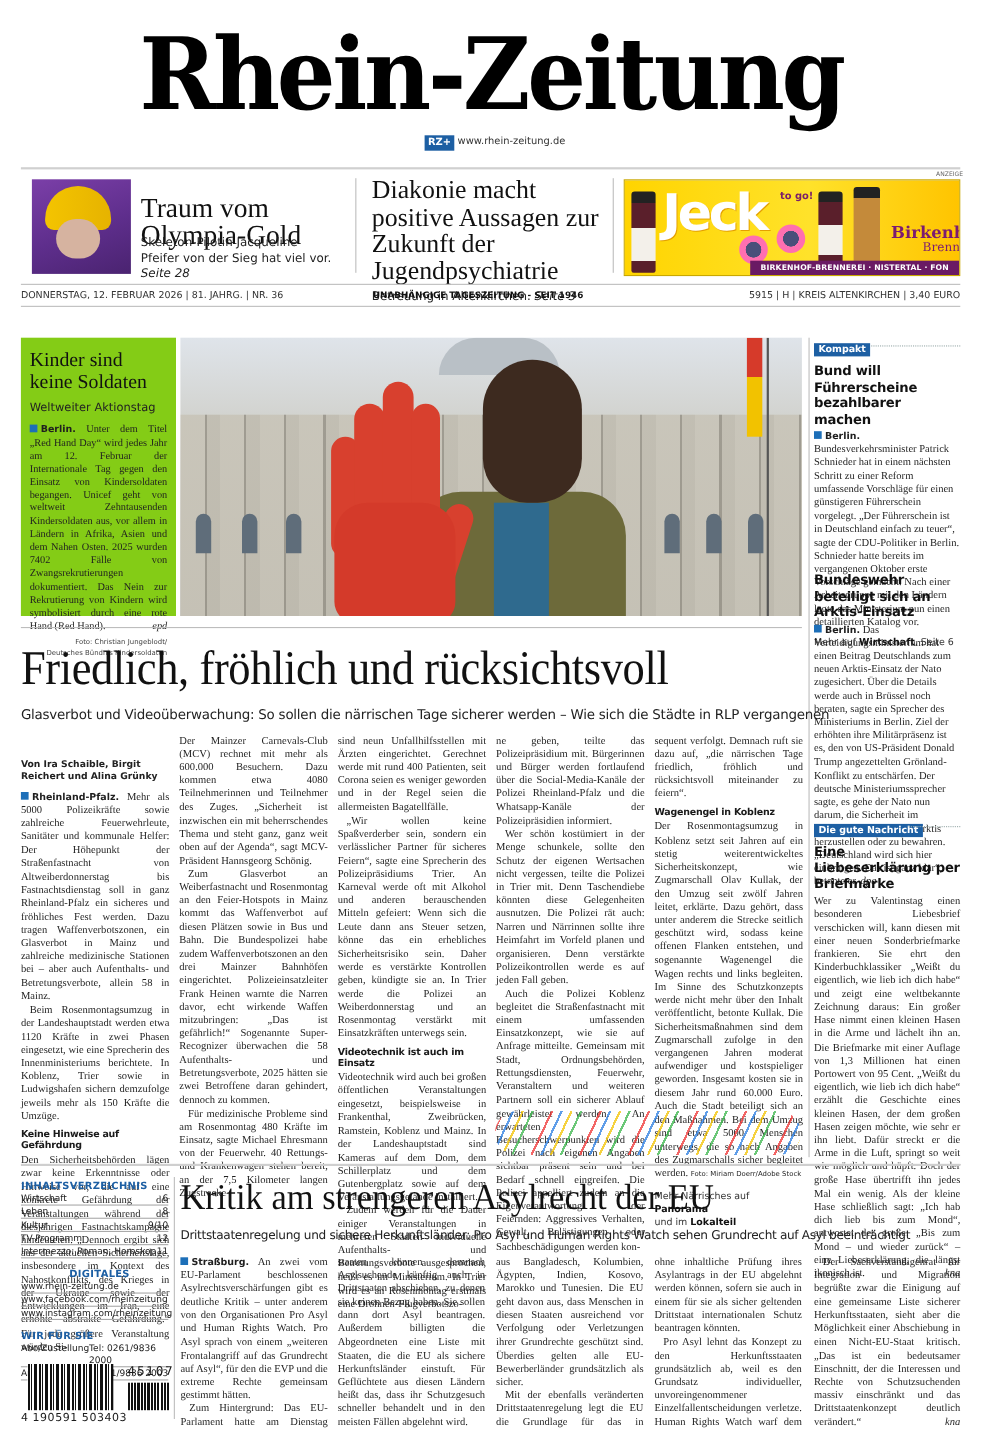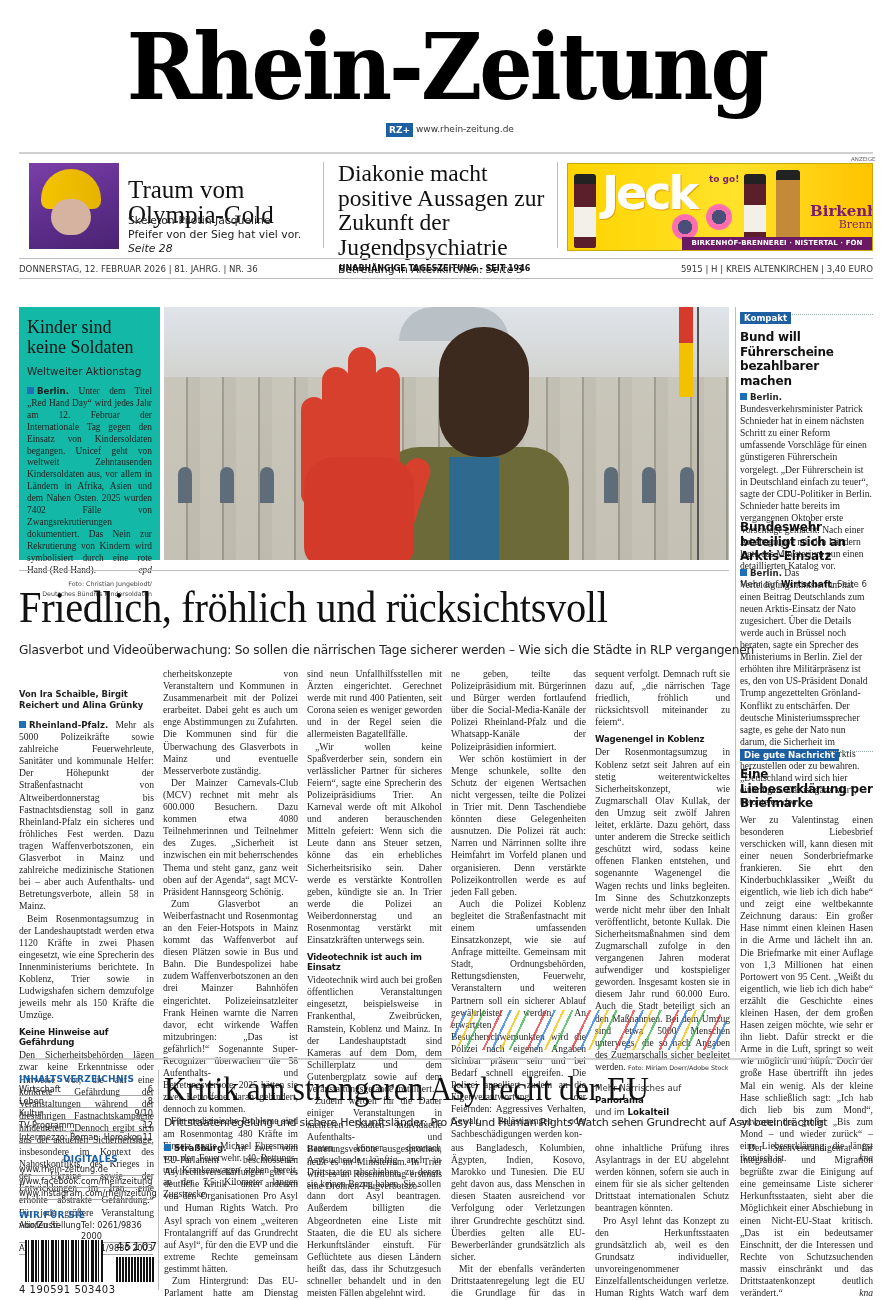--- a/index.html
+++ b/index.html
@@ -46,21 +46,21 @@
   #hero .dome { position: absolute; left: 235px; top: 0; width: 110px; height: 34px; border-radius: 55px 55px 0 0; background: #b9c0c6; }
   #hero .person { position: absolute; left: 215px; top: 10px; width: 170px; height: 250px; }
   #hero .head { position: absolute; left: 60px; top: 10px; width: 90px; height: 130px; border-radius: 45px 45px 40px 40px; background: #3d2a1f; }
   #hero .coat { position: absolute; left: 0px; top: 130px; width: 190px; height: 140px; border-radius: 40px 40px 0 0; background: #6d6a3a; }
   #hero .shirt { position: absolute; left: 70px; top: 140px; width: 50px; height: 110px; background: #2f6a8e; }
   #hero .finger { position: absolute; background: #d8402e; border-radius: 14px; }
   #hero .flag { position: absolute; right: 36px; top: 0; width: 14px; height: 90px; background: linear-gradient(180deg,#d63a2a 0 40%,#f2c200 40% 100%); }
   #hero .pole { position: absolute; right: 30px; top: 0; width: 2px; height: 253px; background: #555; }
 
   
-  #kinder { left: 19px; top: 307px; width: 141px; height: 253px; background: #14b8a6; padding: 10px 8px 0 8px; }
+  #kinder { left: 19px; top: 307px; width: 141px; height: 253px; background: #84cc16; padding: 10px 8px 0 8px; }
   #kinder h2 { font-family: "Liberation Serif", serif; font-weight: normal; font-size: 18px; line-height: 20px; color: #111; }
   #kinder .kicker { font-family: "DejaVu Sans", sans-serif; font-size: 10.4px; margin: 8px 0 9px; color: #222; }
   #kinder .credit { font-family: "DejaVu Sans", sans-serif; font-size: 6.3px; line-height: 10px; text-align: right; color: #444; margin-top: 2px; }
 
   
   .rc-label { display: inline-block; background: #1d5fa3; color: #fff; font-family: "DejaVu Sans", sans-serif; font-weight: bold; font-size: 8.6px; padding: 1px 4px; }
   .rc-dots { position: absolute; height: 0; border-top: 1px dotted #9aa; }
   .rc-h { font-family: "DejaVu Sans", sans-serif; font-weight: bold; font-size: 12px; line-height: 14.5px; color: #111; letter-spacing: -0.2px; }
   .rc-more { font-family: "DejaVu Sans", sans-serif; font-size: 8.6px; color: #333; }
   .rc-more b { font-weight: bold; color: #111; }
@@ -230,21 +230,20 @@
     <p>Beim Rosenmontagsumzug in der Landeshauptstadt werden etwa 1120 Kräfte in zwei Phasen eingesetzt, wie eine Sprecherin des Innenministeriums berichtete. In Koblenz, Trier sowie in Ludwigshafen sichern demzufolge jeweils mehr als 150 Kräfte die Umzüge.</p>
   </div>
   <div class="subhead">Keine Hinweise auf Gefährdung</div>
   <div class="body-text">
     <p>Den Sicherheitsbehörden lägen zwar keine Erkenntnisse oder Hinweise vor, die auf eine konkrete Gefährdung der Veranstaltungen während der diesjährigen Fastnachtskampagne hindeuteten. „Dennoch ergibt sich aus der aktuellen Sicherheitslage, insbesondere im Kontext des Nahostkonflikts, des Krieges in der Ukraine sowie der Entwicklungen im Iran, eine erhöhte abstrakte Gefährdung.“ Für jede größere Veranstaltung würden Si-</p>
   </div>
 </div>
 
 <div class="col" style="left:163px; top:668px; width:135px;">
   <div class="body-text">
-    <p>cherheitskonzepte von Veranstaltern und Kommunen in Zusammenarbeit mit der Polizei erarbeitet. Dabei geht es auch um enge Abstimmungen zu Zufahrten. Die Kommunen sind für die Überwachung des Glasverbots in Mainz und eventuelle Messerverbote zuständig.</p>
     <p>Der Mainzer Carnevals-Club (MCV) rechnet mit mehr als 600.000 Besuchern. Dazu kommen etwa 4080 Teilnehmerinnen und Teilnehmer des Zuges. „Sicherheit ist inzwischen ein mit beherrschendes Thema und steht ganz, ganz weit oben auf der Agenda“, sagt MCV-Präsident Hannsgeorg Schönig.</p>
     <p>Zum Glasverbot an Weiberfastnacht und Rosenmontag an den Feier-Hotspots in Mainz kommt das Waffenverbot auf diesen Plätzen sowie in Bus und Bahn. Die Bundespolizei habe zudem Waffenverbotszonen an den drei Mainzer Bahnhöfen eingerichtet. Polizeieinsatzleiter Frank Heinen warnte die Narren davor, echt wirkende Waffen mitzubringen: „Das ist gefährlich!“ Sogenannte Super-Recognizer überwachen die 58 Aufenthalts- und Betretungsverbote, 2025 hätten sie zwei Betroffene daran gehindert, dennoch zu kommen.</p>
     <p>Für medizinische Probleme sind am Rosenmontag 480 Kräfte im Einsatz, sagte Michael Ehresmann von der Feuerwehr. 40 Rettungs- und Krankenwagen stehen bereit, an der 7,5 Kilometer langen Zugstrecke</p>
   </div>
 </div>
 
 <div class="col" style="left:307px; top:668px; width:135px;">
   <div class="body-text">
     <p>sind neun Unfallhilfsstellen mit Ärzten eingerichtet. Gerechnet werde mit rund 400 Patienten, seit Corona seien es weniger geworden und in der Regel seien die allermeisten Bagatellfälle.</p>
     <p>„Wir wollen keine Spaßverderber sein, sondern ein verlässlicher Partner für sicheres Feiern“, sagte eine Sprecherin des Polizeipräsidiums Trier. An Karneval werde oft mit Alkohol und anderen berauschenden Mitteln gefeiert: Wenn sich die Leute dann ans Steuer setzen, könne das ein erhebliches Sicherheitsrisiko sein. Daher werde es verstärkte Kontrollen geben, kündigte sie an. In Trier werde die Polizei an Weiberdonnerstag und an Rosenmontag verstärkt mit Einsatzkräften unterwegs sein.</p>

